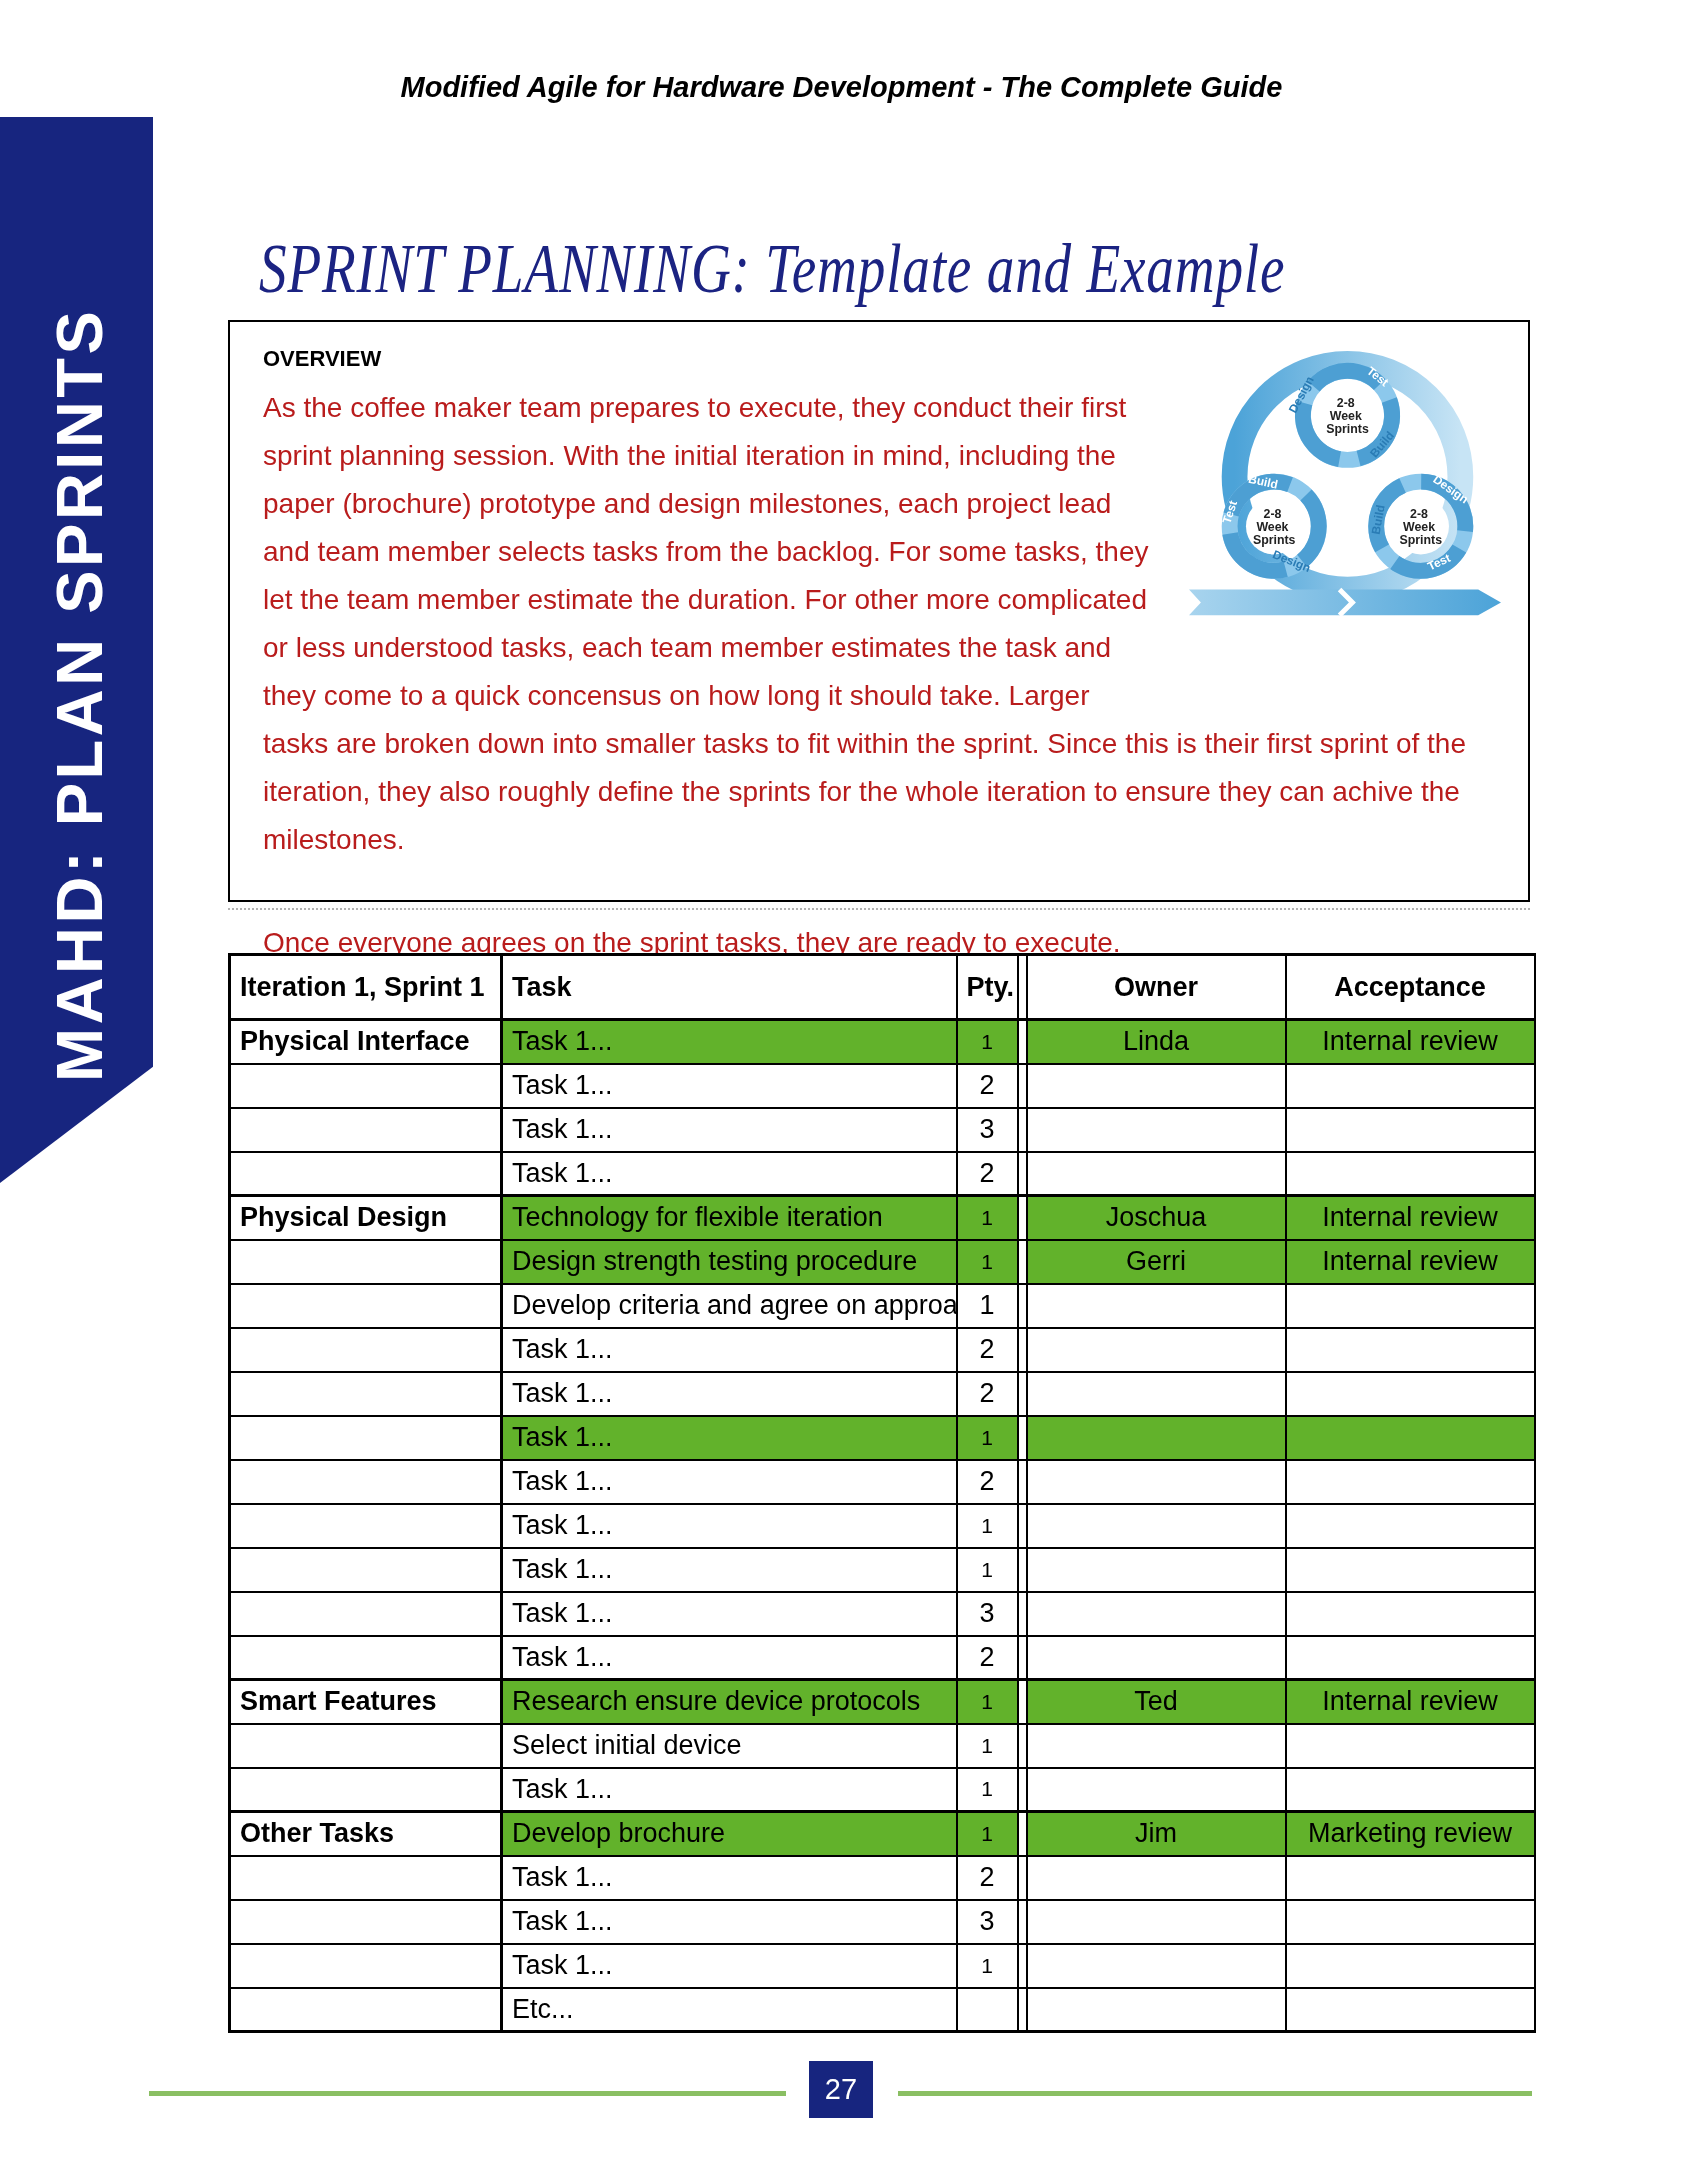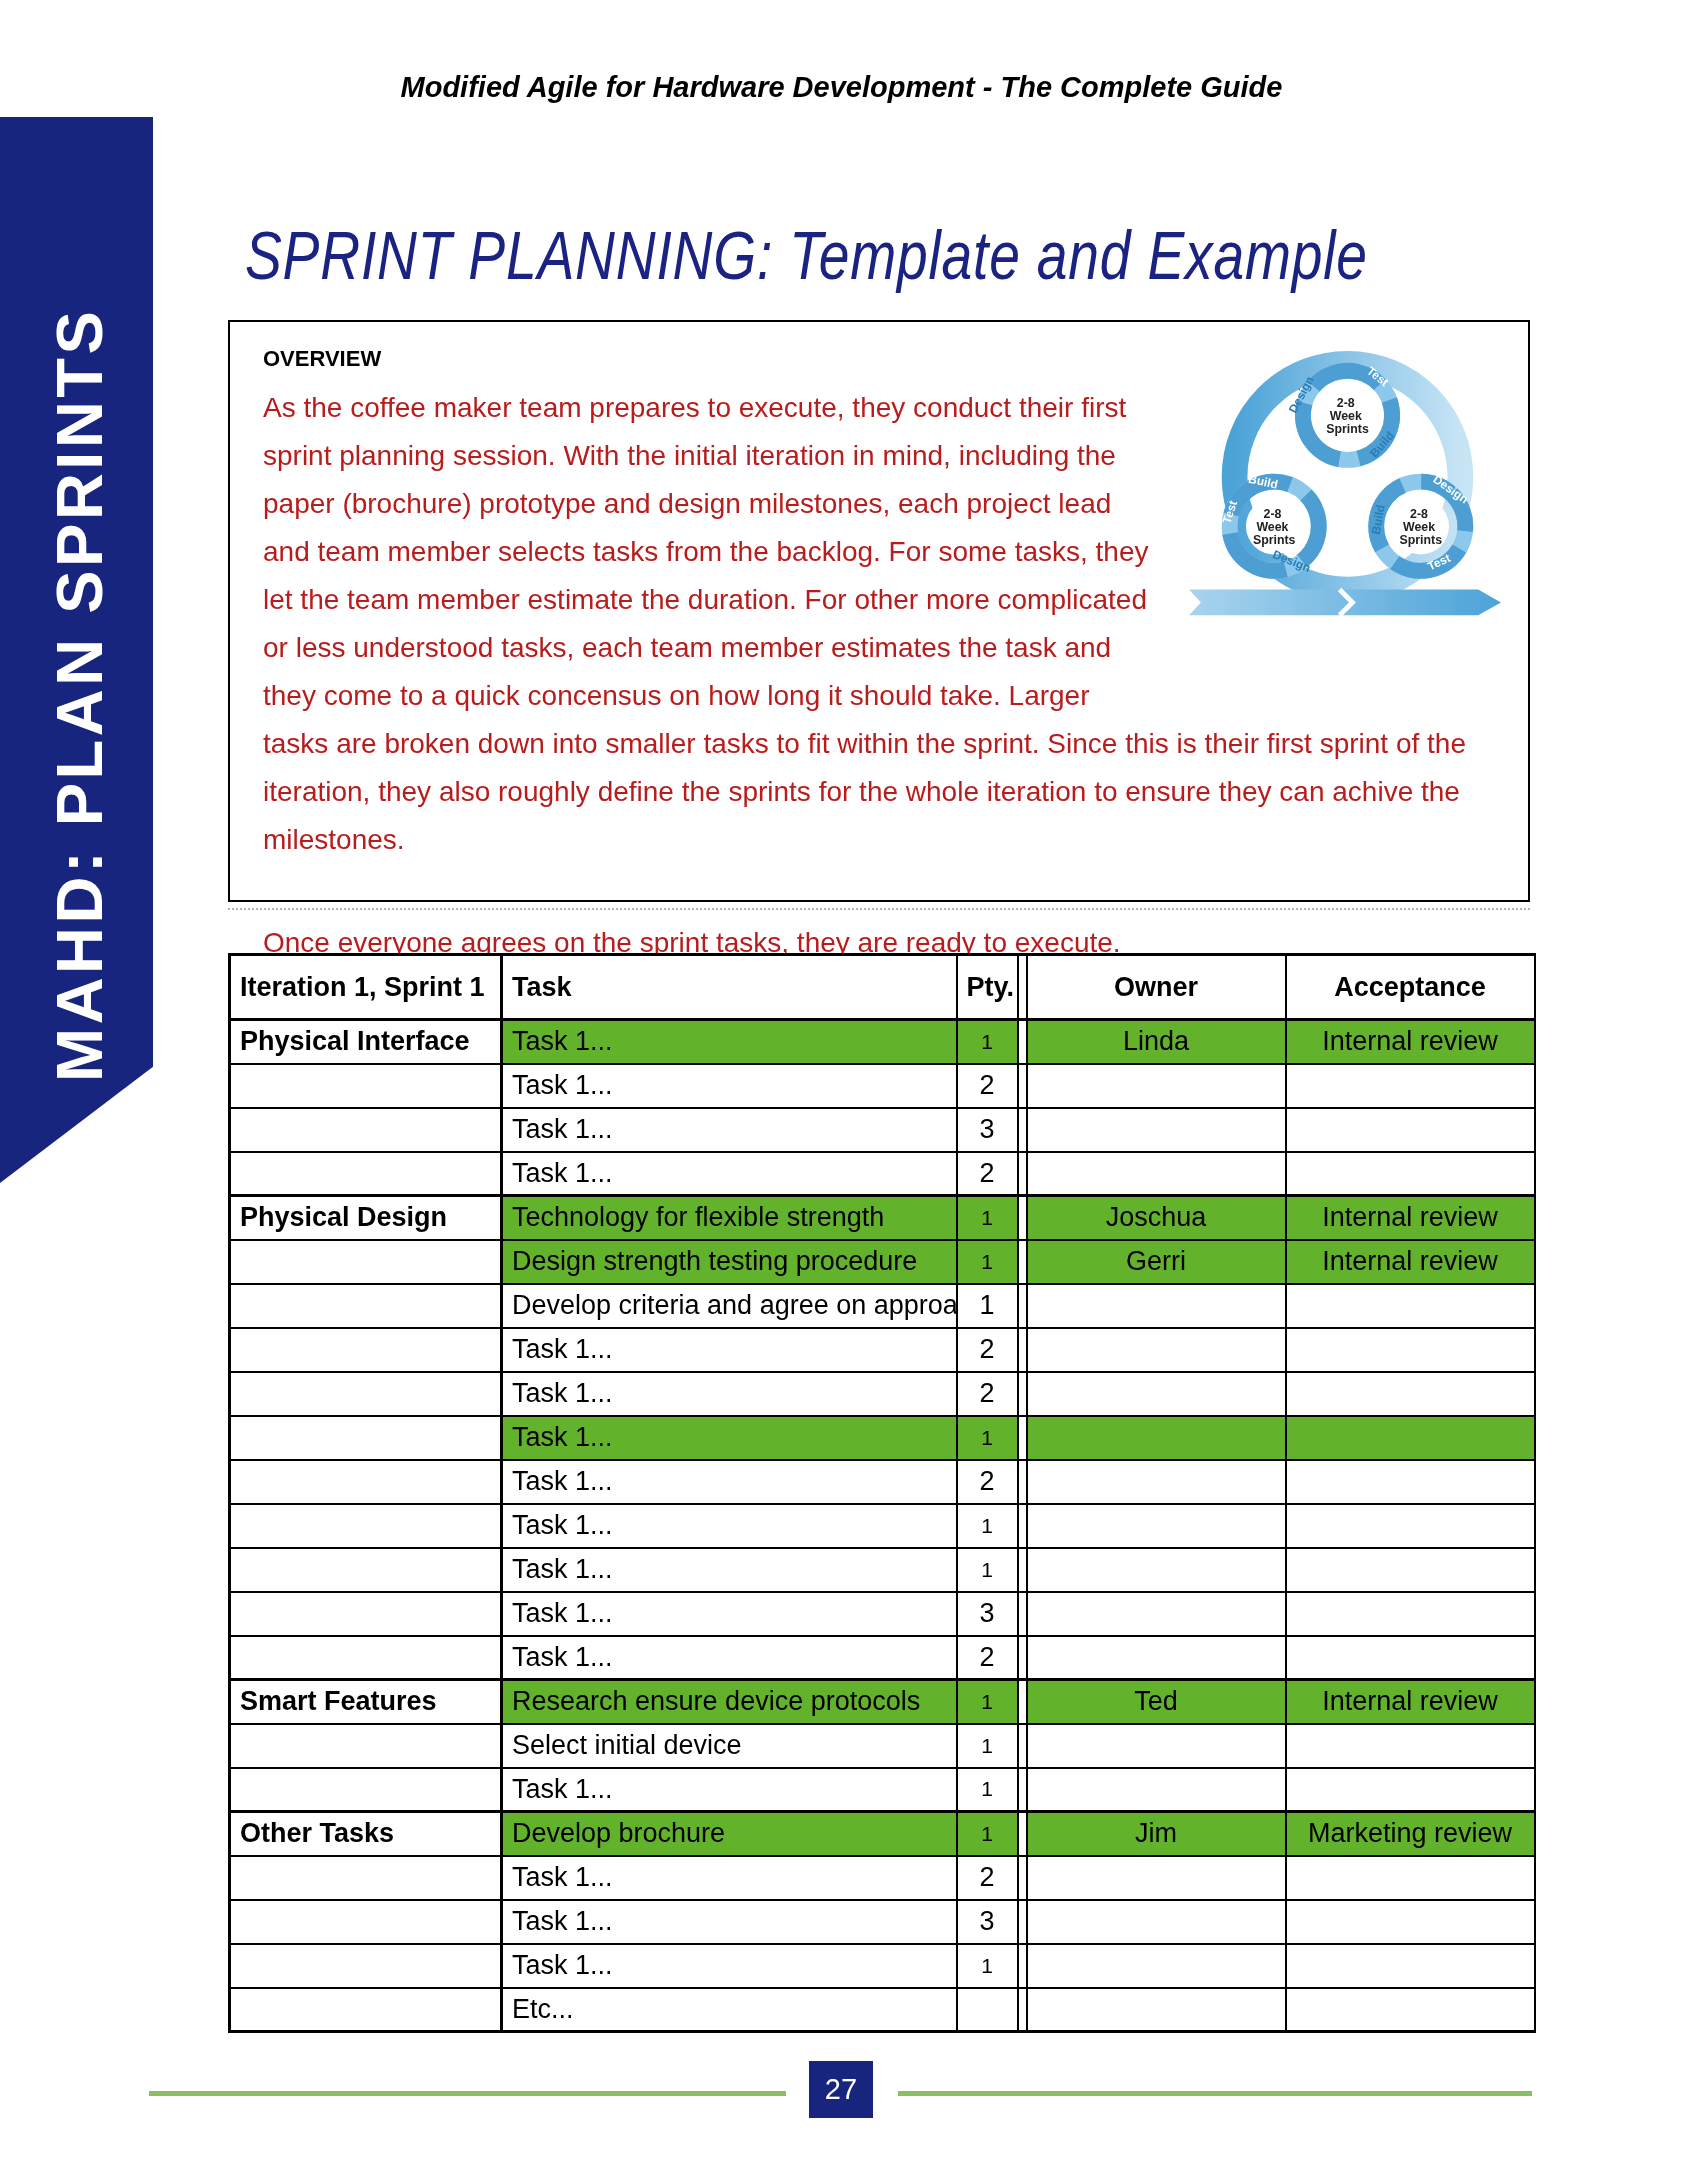--- a/index.html
+++ b/index.html
@@ -23,21 +23,21 @@
     clip-path:polygon(0 0,100% 0,100% 89.1%,0 100%);
   }
   .ribbon-text{
     position:absolute;left:42px;top:1082px;
     transform:rotate(-90deg);transform-origin:0 0;
     white-space:nowrap;font-size:65px;font-weight:700;letter-spacing:3.5px;
     color:#ffffff;
   }
 
   
-  .page-title{position:absolute;left:241px;top:212px;margin:4px;font-weight:400;}
+  .page-title{position:absolute;left:241px;top:212px;margin:18px;font-weight:400;font-family:Liberation Serif, serif;}
   .title-inner{
     display:inline-block;font-size:69px;font-style:italic;
     color:var(--title-blue,#1b2382);transform:scaleX(0.8);transform-origin:0 0;
     white-space:nowrap;letter-spacing:1px;
   }
 
   
   .overview-box{
     position:absolute;left:228px;top:320px;width:1302px;height:582px;
     border:2px solid #000;box-sizing:border-box;
@@ -222,21 +222,21 @@
         <tr>
           <td class="col-category"></td>
           <td class="col-task">Task 1...</td>
           <td class="col-pty">2</td>
           <td class="col-spacer"></td>
           <td class="col-owner"></td>
           <td class="col-accept"></td>
         </tr>
         <tr class="group-start">
           <td class="col-category">Physical Design</td>
-          <td class="col-task green">Technology for flexible strength</td>
+          <td class="col-task green">Technology for flexible iteration</td>
           <td class="col-pty green pty-light">1</td>
           <td class="col-spacer"></td>
           <td class="col-owner green">Joschua</td>
           <td class="col-accept green">Internal review</td>
         </tr>
         <tr>
           <td class="col-category"></td>
           <td class="col-task green">Design strength testing procedure</td>
           <td class="col-pty green pty-light">1</td>
           <td class="col-spacer"></td>

